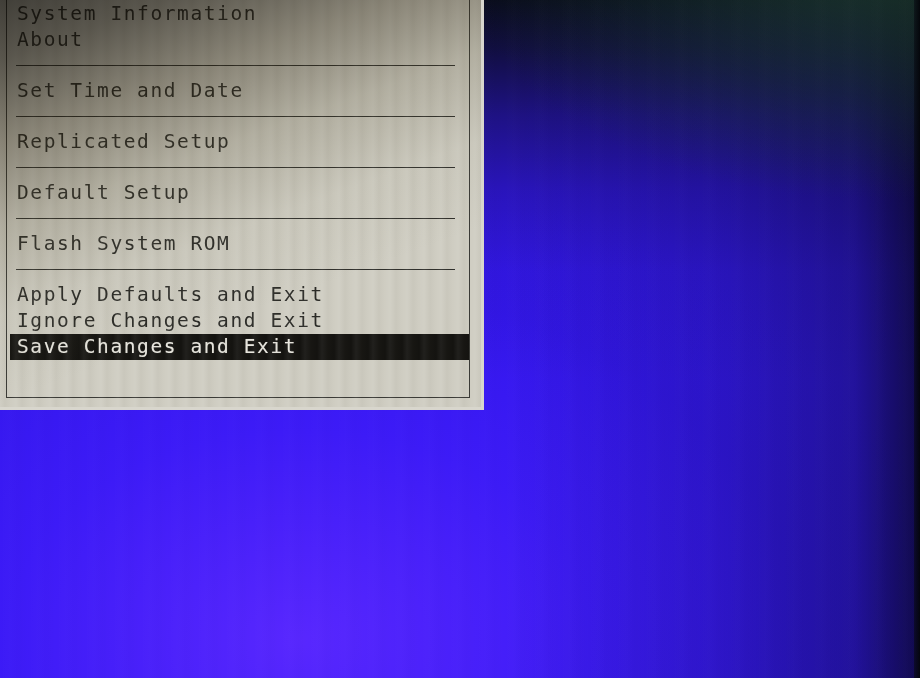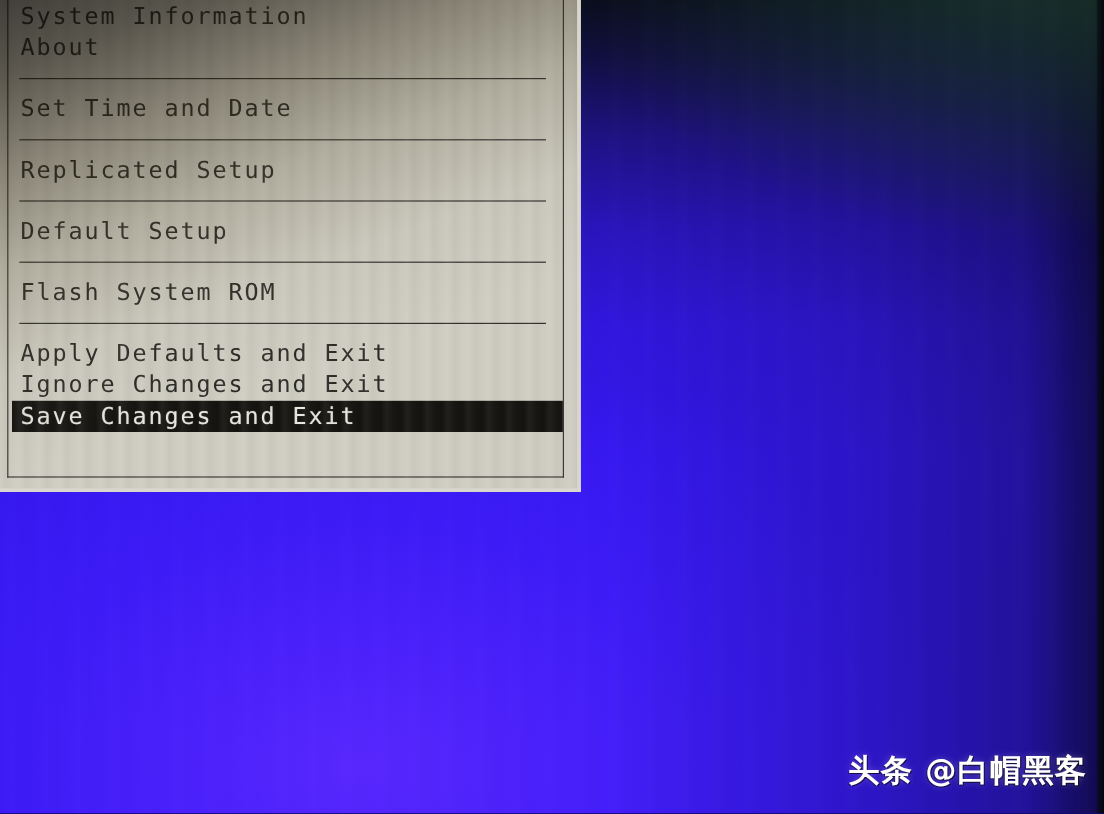--- a/index.html
+++ b/index.html
@@ -237,15 +237,14 @@
       <div class="menu-row">Apply Defaults and Exit</div>
       <div class="menu-row tight">Ignore Changes and Exit</div>
       <div class="menu-row selected">Save Changes and Exit</div>
 
     </div>
 
     <div id="menu-scan"></div>
     <div id="menu-shade"></div>
   </div>
 
-  <div id="watermark">头条 @白帽黑客</div>
 
 </div>
 
 </body></html>

